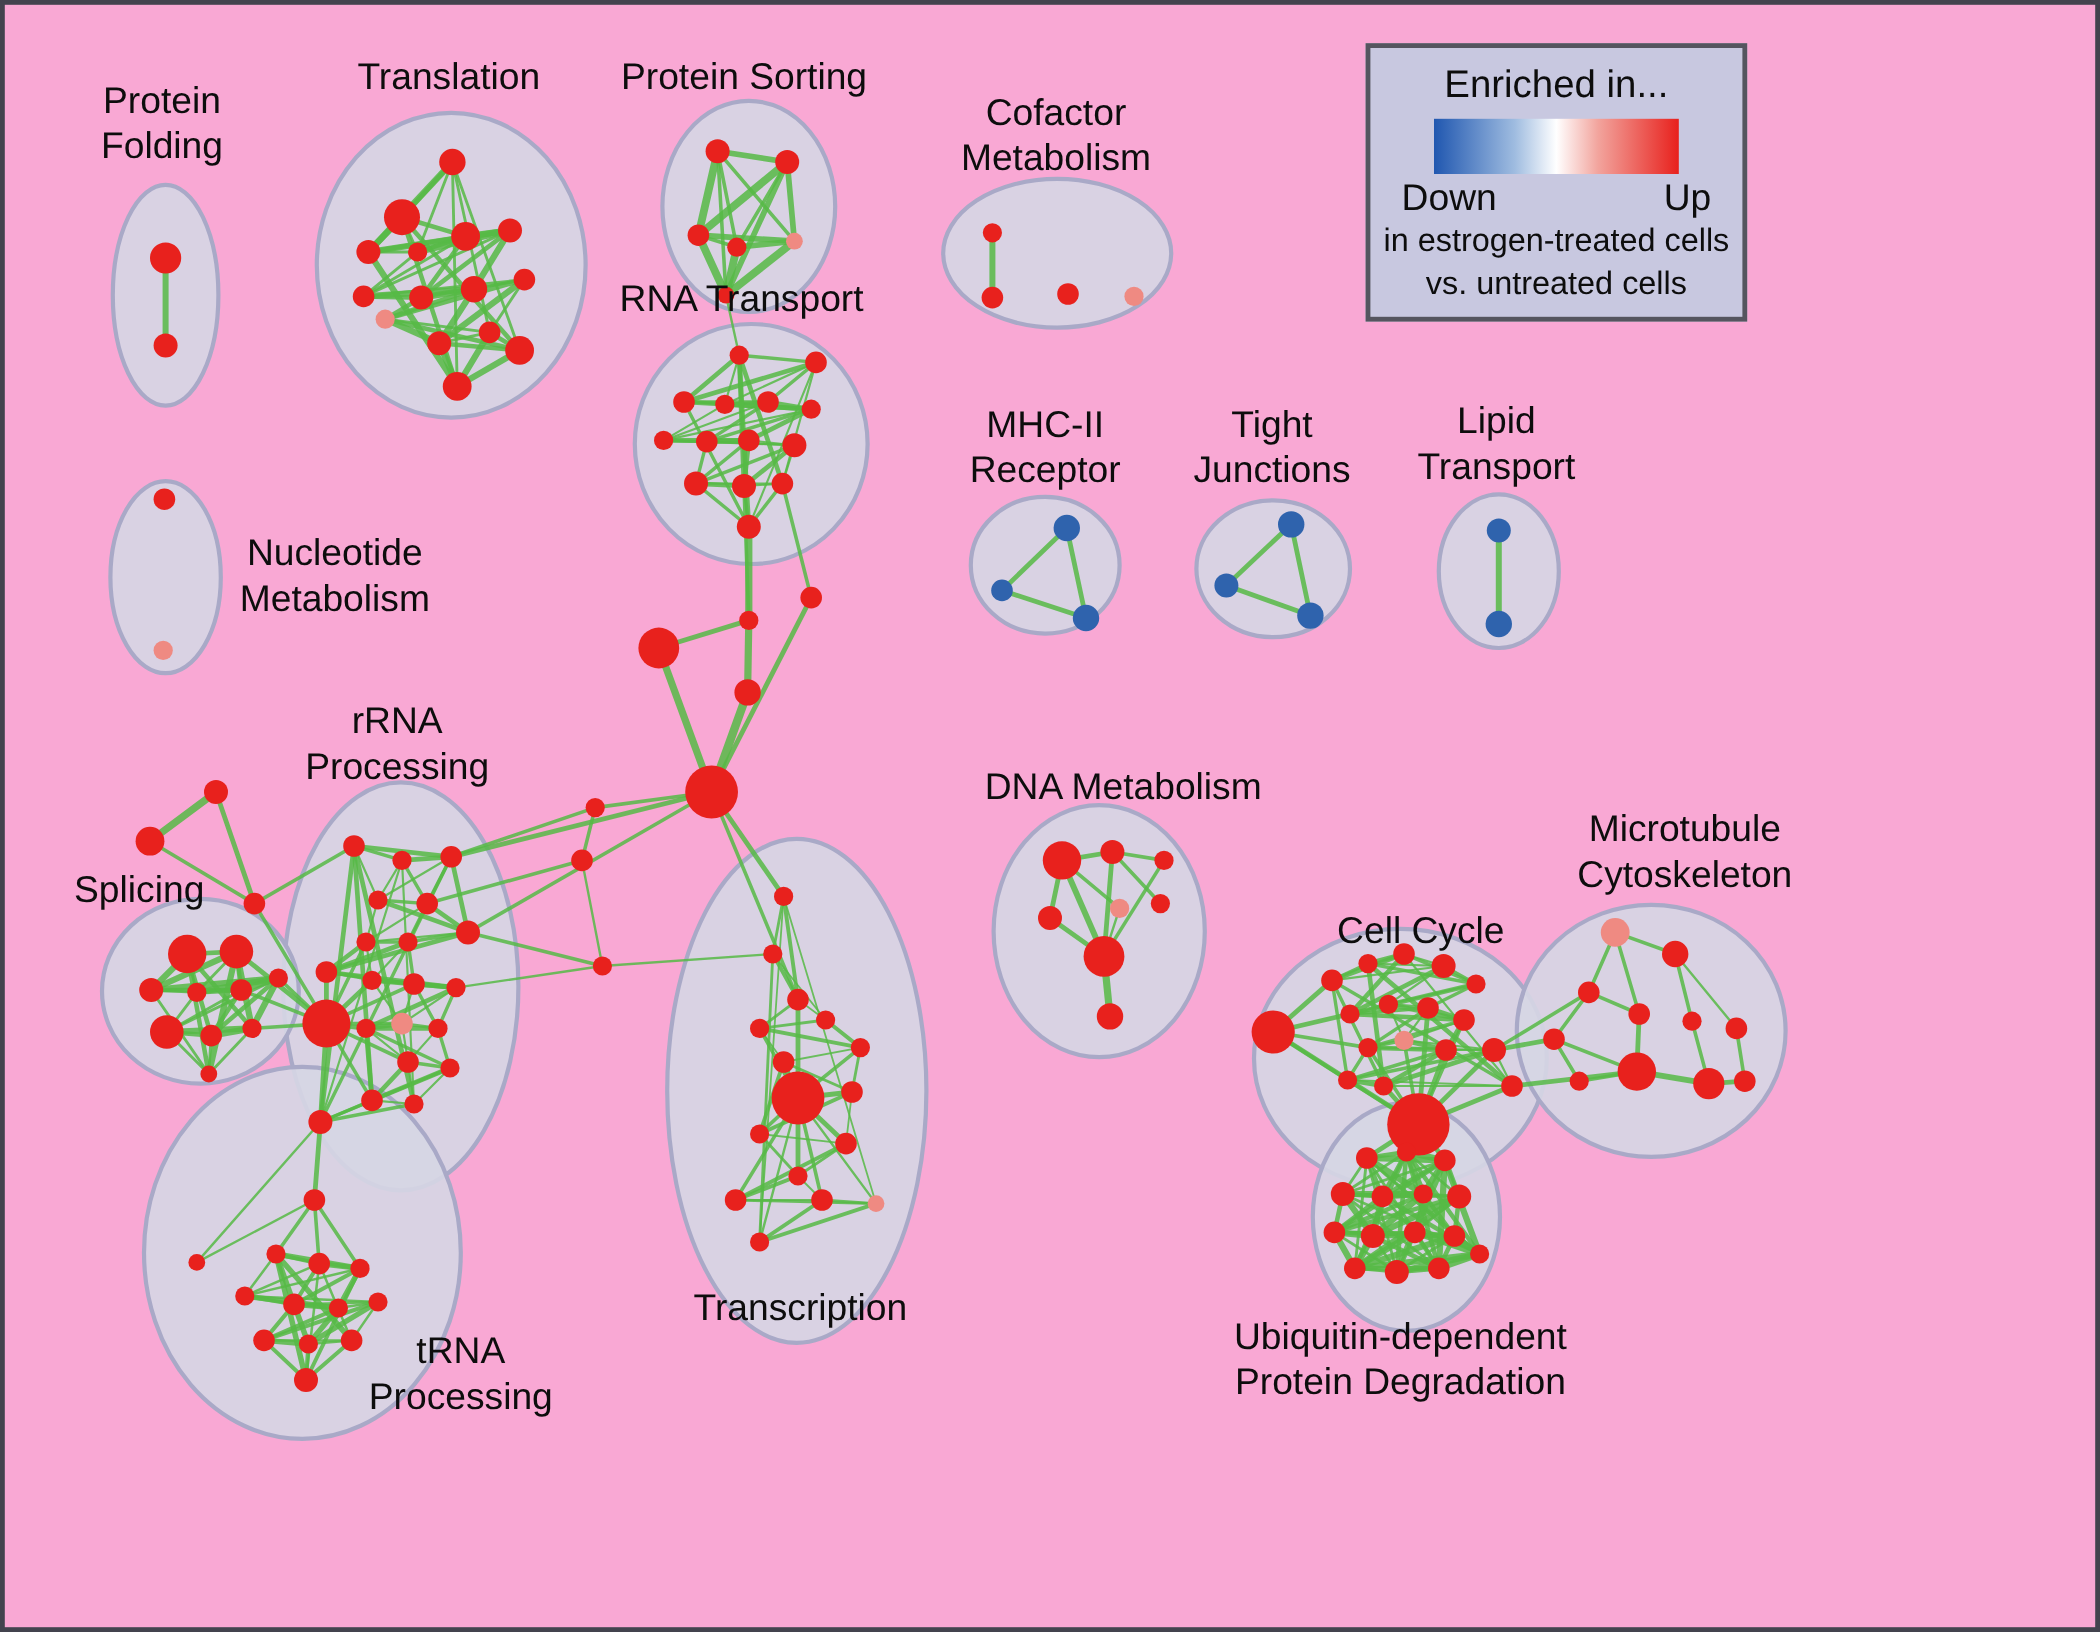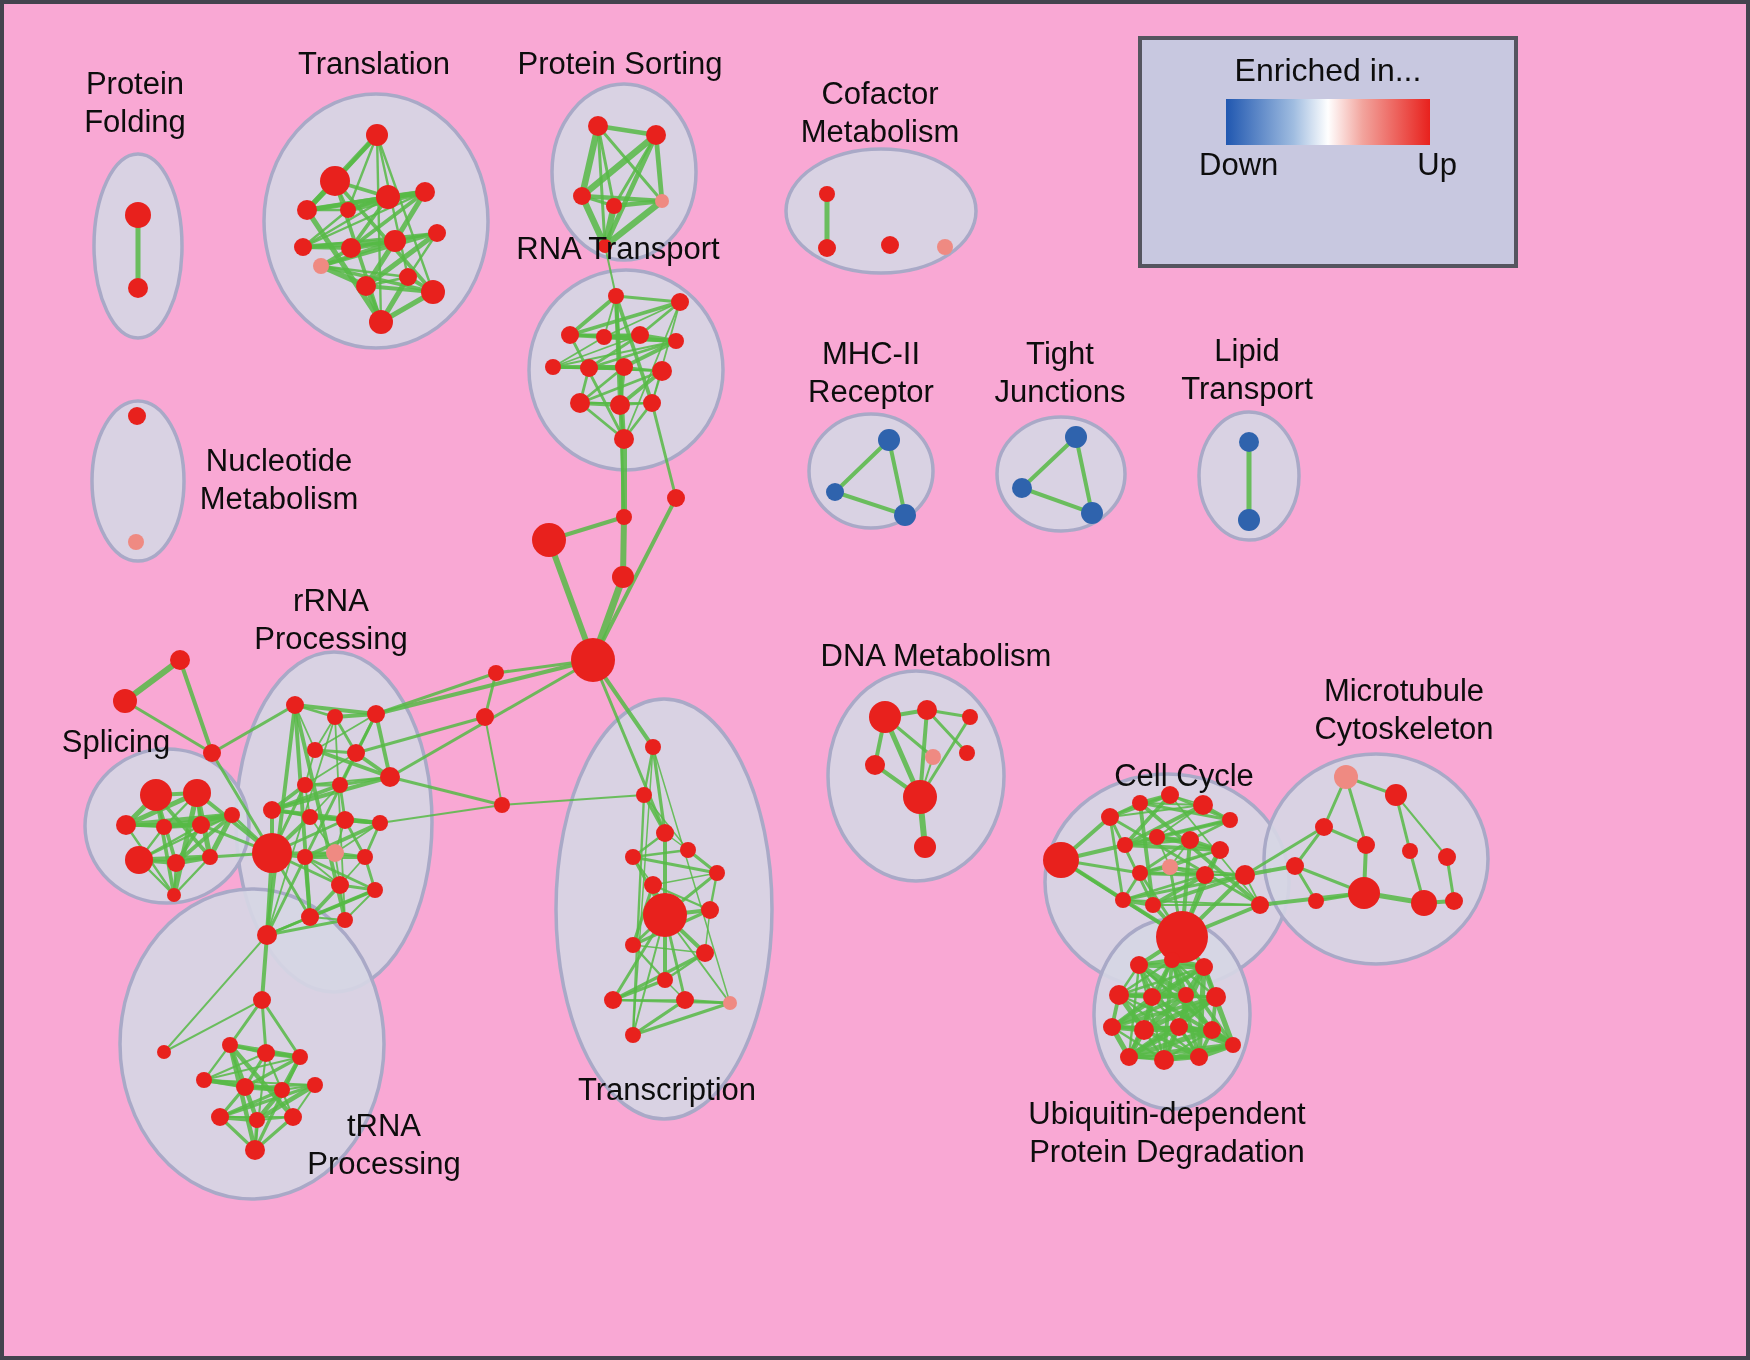--- a/index.html
+++ b/index.html
@@ -15,21 +15,21 @@
   }
   .stage svg { position: absolute; left: 0; top: 0; }
   svg text {
     font-family: "Liberation Sans", sans-serif;
     fill: #0d0d0d;
   }
   .legend {
     position: absolute;
     left: 1134px;
     top: 32px;
-    width: 380px;
+    width: 318px;
     height: 232px;
     border: 4px solid #55555f;
     background: #c8c8e0;
     text-align: center;
     color: #0d0d0d;
   }
   .legend-title { font-size: 32px; margin-top: 12px; }
   .legend-bar {
     width: 204px; height: 46px;
     margin: 10px auto 2px auto;
@@ -757,14 +757,16 @@
       </g>
   </svg>
 
   <div class="legend">
     <div class="legend-title">Enriched in...</div>
     <div class="legend-bar" style="background: linear-gradient(to right, rgb(32, 87, 176) 0%, rgb(159, 188, 224) 33%, rgb(255, 255, 255) 50%, rgb(242, 164, 157) 67%, rgb(232, 33, 29) 100%);"></div>
     <div class="legend-ends">
       <span>Down</span>
       <span>Up</span>
     </div>
+    <div class="legend-caption">in estrogen-treated cells</div>
+    <div class="legend-caption">vs. untreated cells</div>
   </div>
 </div>
 
 </body></html>

